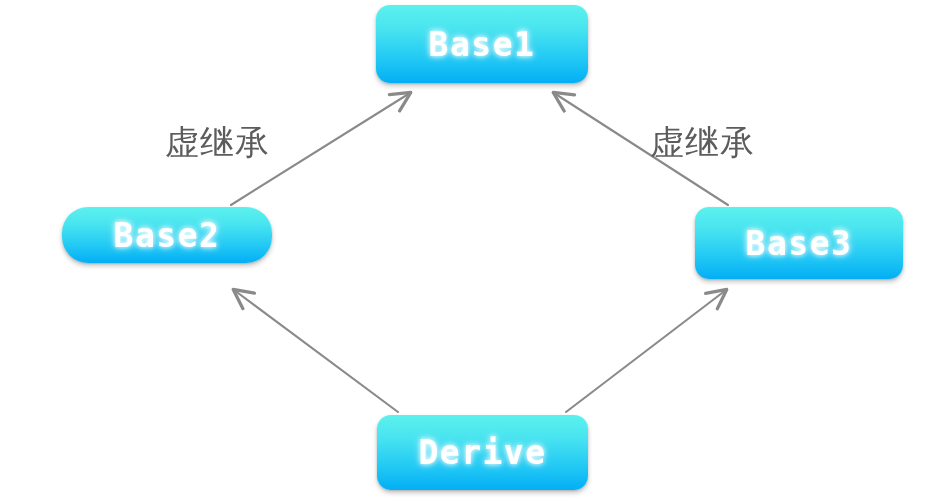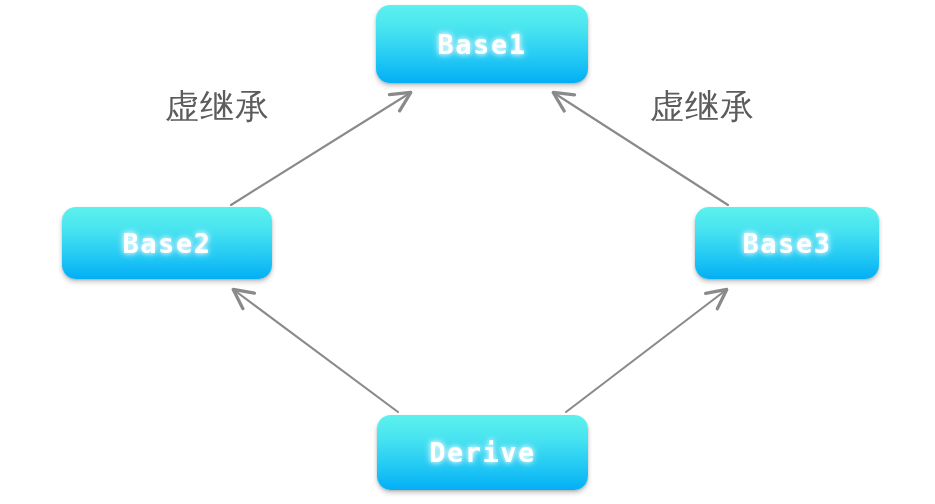--- a/index.html
+++ b/index.html
@@ -31,33 +31,34 @@
     border-radius: 14px;
     background: linear-gradient(180deg, #5cf1ed 0%, #49e4f0 30%, #21c8f4 70%, #03aef5 100%);
     box-shadow: 0 3px 5px rgba(0,0,0,0.22), 0 1px 2px rgba(0,0,0,0.14);
     display: flex;
     align-items: center;
     justify-content: center;
   }
   .node-label {
     font-family: "DejaVu Sans Mono", "Liberation Mono", monospace;
     font-weight: bold;
-    font-size: 27px;
+    font-size: 33px;
     letter-spacing: 1.5px;
     color: #ffffff;
     text-shadow: 0 0 5px rgba(255,255,255,0.95), 0 0 9px rgba(255,255,255,0.6);
     white-space: nowrap;
   }
   .edge-label {
     position: absolute;
     font-family: "DejaVu Sans", sans-serif;
     font-size: 34px;
     color: #5c5c5c;
     white-space: nowrap;
     letter-spacing: 1px;
+    margin-top: 36px;
   }
 </style>
 </head>
 <body>
 
 <div id="canvas">
 
   <svg id="edge-layer" viewBox="0 0 935 504" width="935" height="504" xmlns="http://www.w3.org/2000/svg">
     <defs>
       <marker id="arrow-open" viewBox="0 0 12 12" refX="10.5" refY="6" markerWidth="11" markerHeight="11" orient="auto-start-reverse">
@@ -71,25 +72,25 @@
 
     <line x1="398" y1="412" x2="234" y2="290" stroke="#8a8a8a" stroke-width="2.1" stroke-linecap="round" marker-end="url(#arrow-open)"></line>
 
     <line x1="566" y1="412" x2="726" y2="290" stroke="#8a8a8a" stroke-width="2.1" stroke-linecap="round" marker-end="url(#arrow-open)"></line>
   </svg>
 
   <div class="node" style="left:376px; top:5px; width:212px; height:78px;">
     <span class="node-label">Base1</span>
   </div>
 
-  <div class="node" style="left:62px; top:207px; width:210px; height:72px;">
+  <div class="node" style="left:62px; top:207px; width:210px; height:56px;border-radius:26px;">
     <span class="node-label">Base2</span>
   </div>
 
-  <div class="node" style="left:695px; top:207px; width:184px; height:72px;">
+  <div class="node" style="left:695px; top:207px; width:208px; height:72px;">
     <span class="node-label">Base3</span>
   </div>
 
   <div class="node" style="left:377px; top:415px; width:211px; height:75px;text-align:right;">
     <span class="node-label">Derive</span>
   </div>
 
   <div class="edge-label" style="left:165px; top:84px;">虚继承</div>
 
   <div class="edge-label" style="left:650px; top:84px;">虚继承</div>

